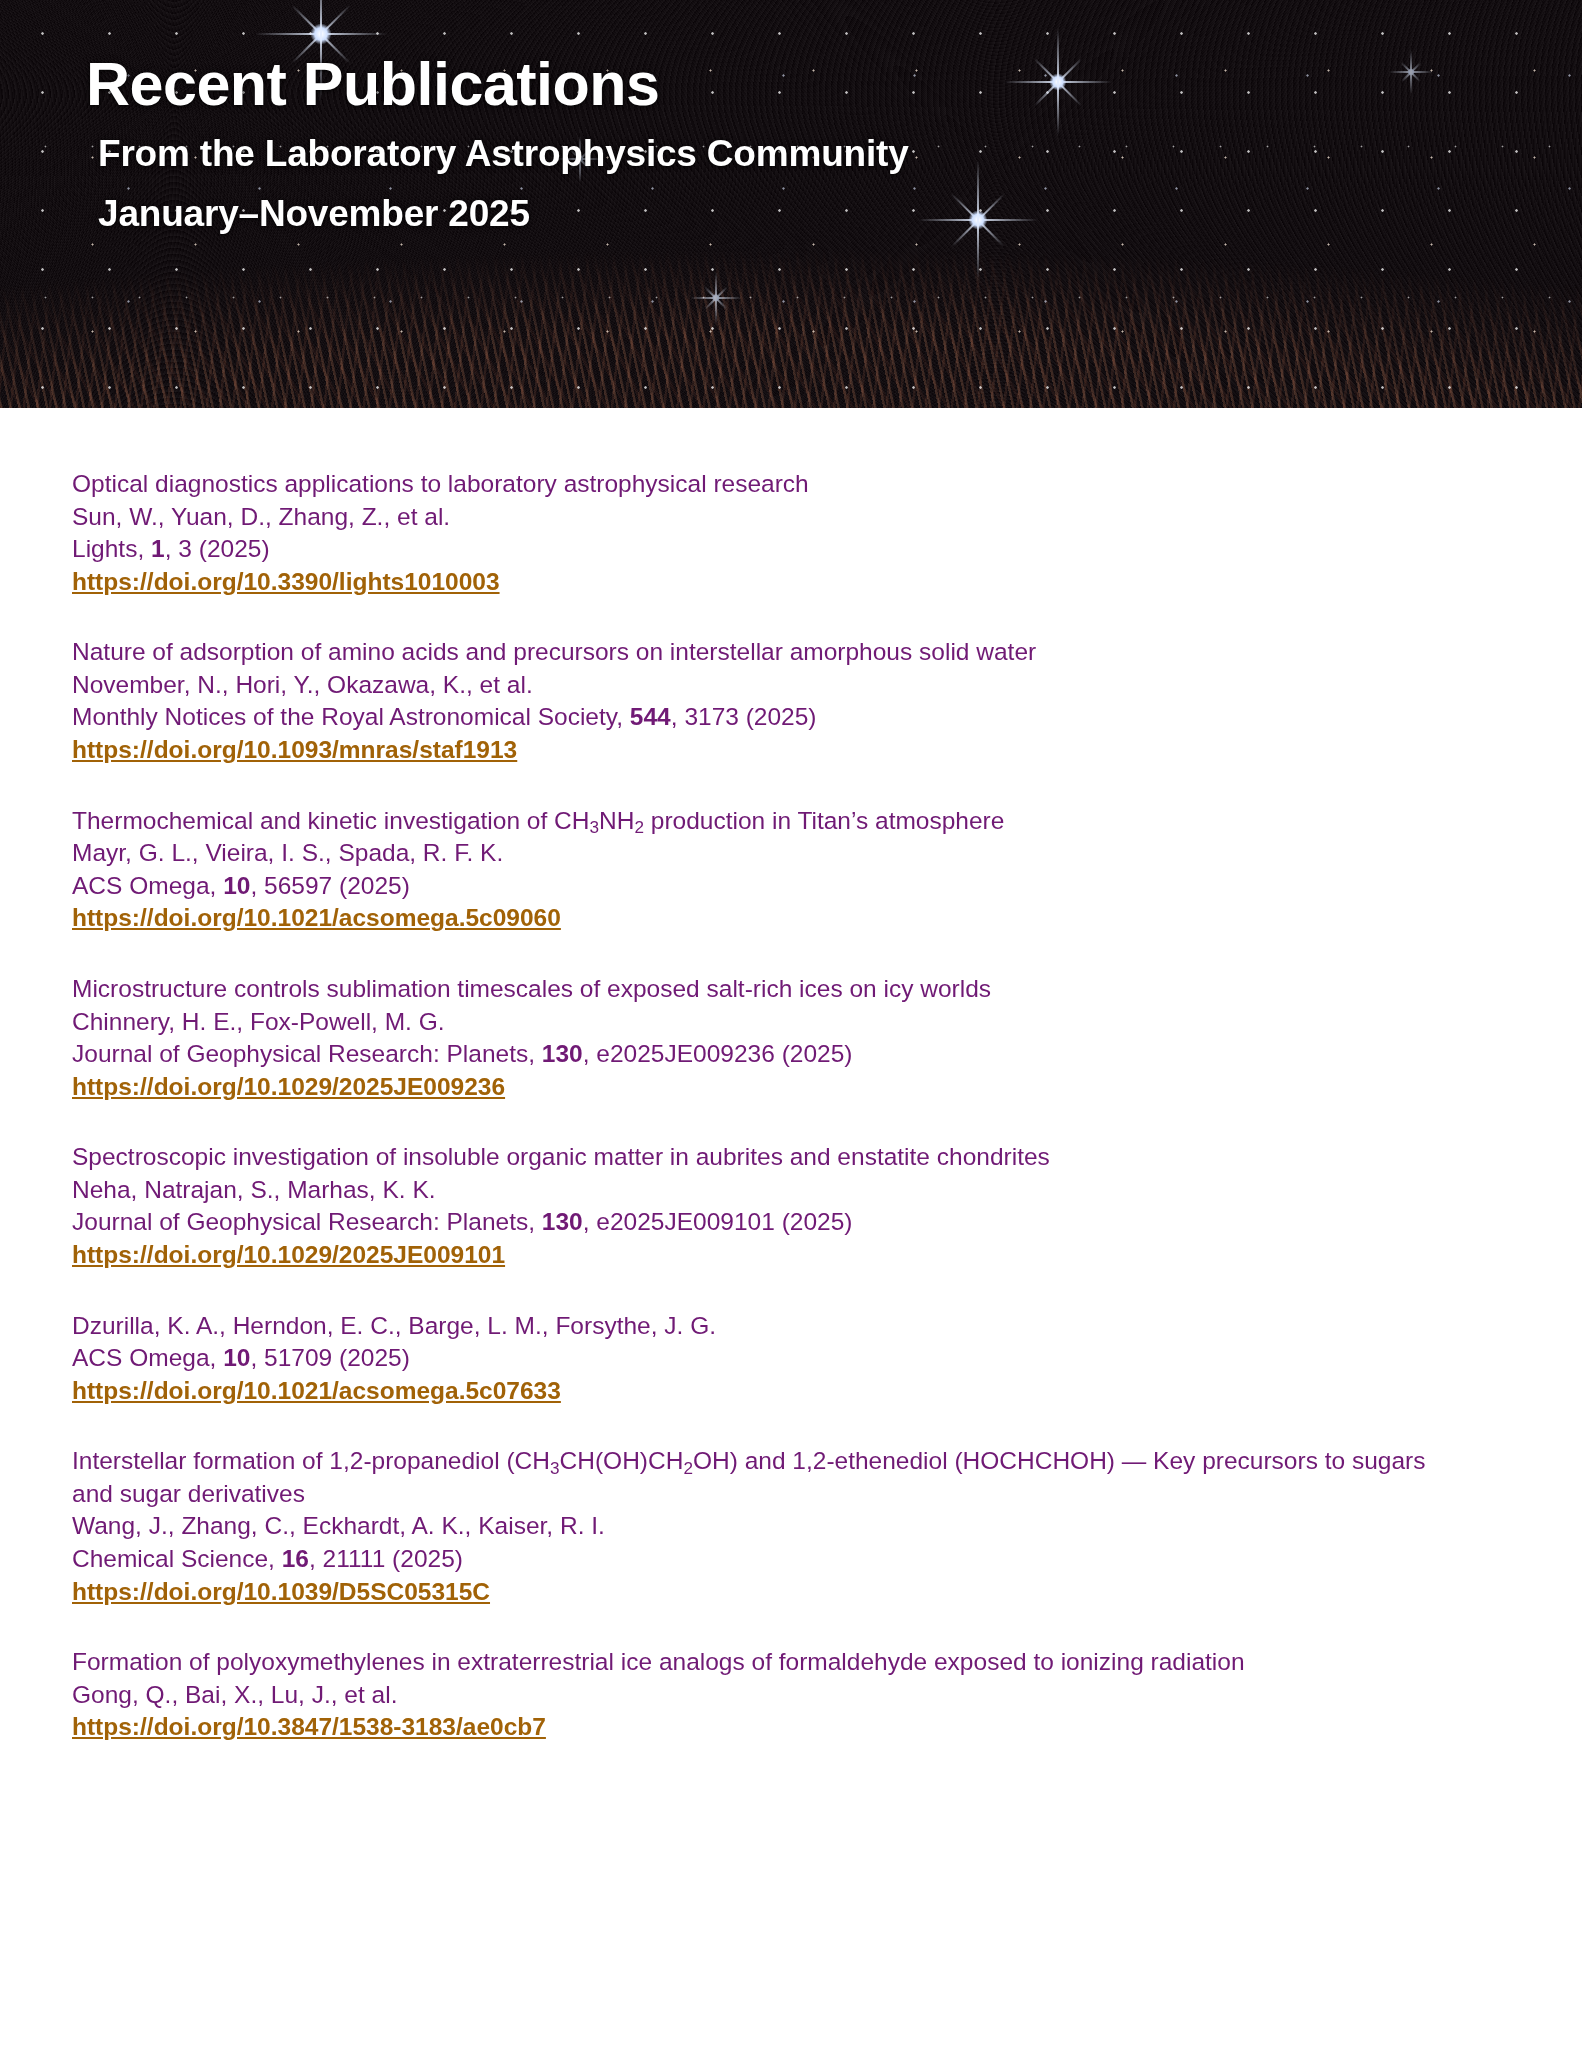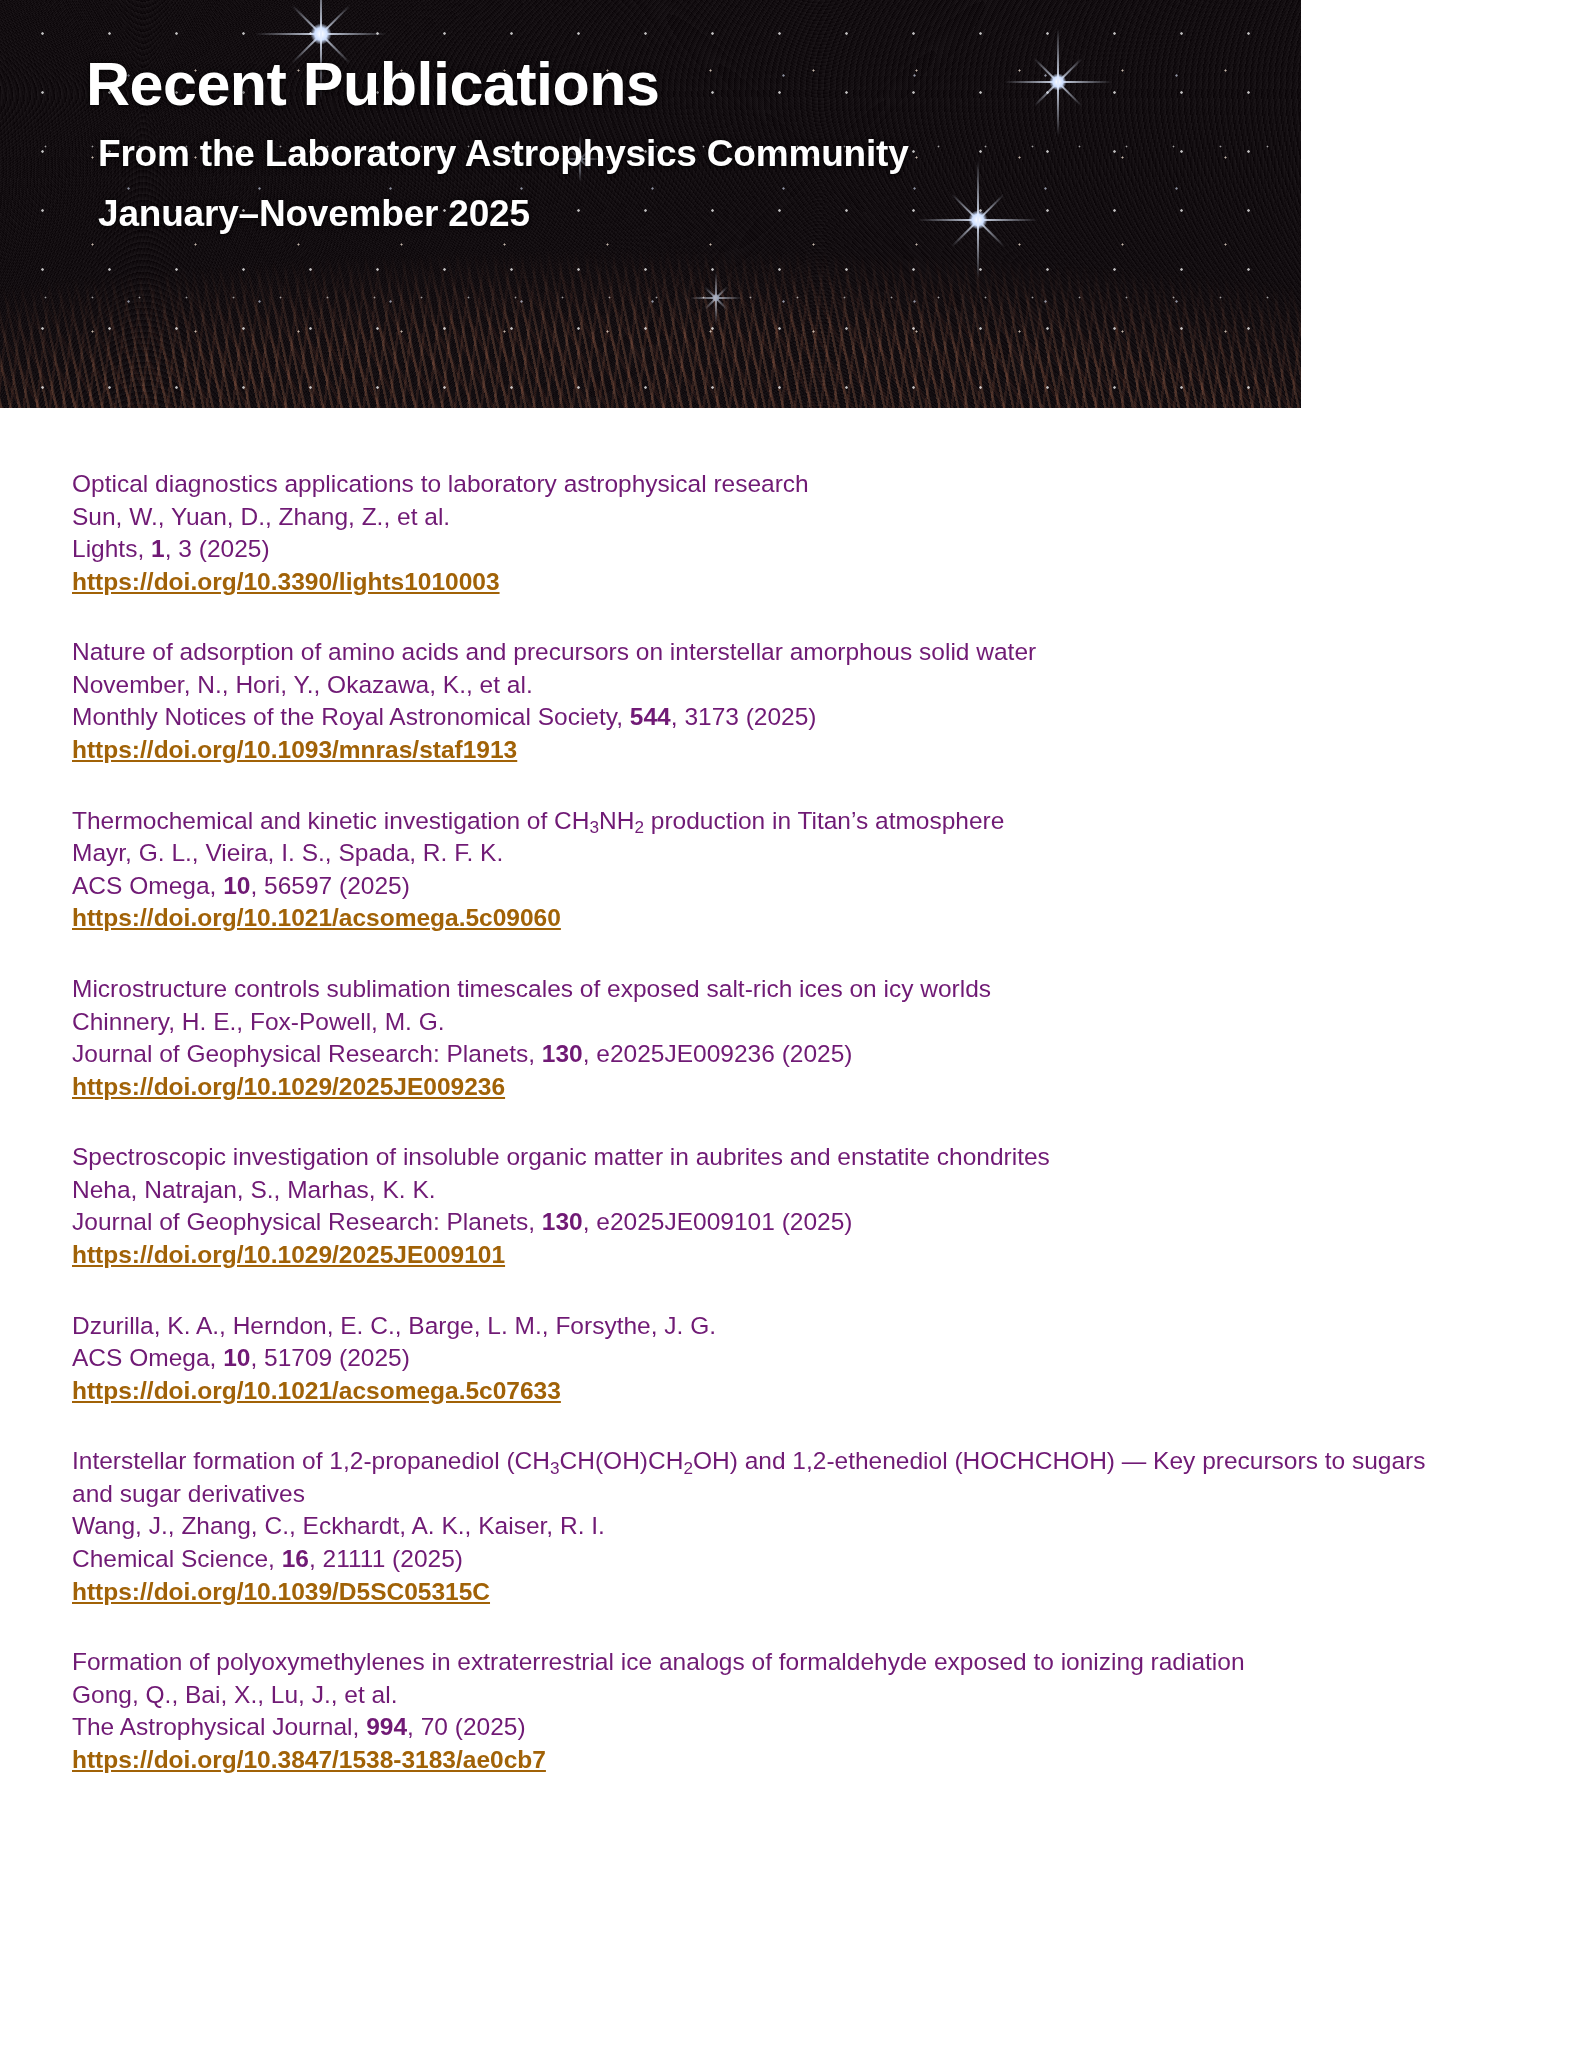--- a/index.html
+++ b/index.html
@@ -12,21 +12,21 @@
     height: 2047px;
     font-family: "Liberation Sans", sans-serif;
     color: #000000;
     overflow: hidden;
     position: relative;
   }
 
   
   .banner {
     position: relative;
-    width: 1301px;
+    width: 1582px;
     height: 408px;
     overflow: hidden;
     background: #080306;
   }
   .banner .sky {
     position: absolute;
     inset: 0;
     background:
       radial-gradient(ellipse 70% 40% at 18% 118%, rgba(214,120,84,0.95) 0%, rgba(160,74,50,0.55) 42%, rgba(40,14,12,0) 74%),
       radial-gradient(ellipse 90% 46% at 52% 112%, rgba(226,132,92,0.92) 0%, rgba(150,68,46,0.5) 44%, rgba(36,12,10,0) 76%),
@@ -278,20 +278,17 @@
       <div class="pub-authors">Wang, J., Zhang, C., Eckhardt, A. K., Kaiser, R. I.</div>
       <div class="pub-source">
         <span class="journal">Chemical Science</span><span>, </span><span class="volume">16</span><span>, </span><span>21111</span><span> </span><span>(2025)</span>
       </div>
       <div><a class="pub-doi">https://doi.org/10.1039/D5SC05315C</a></div>
     </div>
 
     <div class="pub">
       <div class="pub-title">Formation of polyoxymethylenes in extraterrestrial ice analogs of formaldehyde exposed to ionizing radiation</div>
       <div class="pub-authors">Gong, Q., Bai, X., Lu, J., et al.</div>
-      <div class="pub-source">
-        <span class="journal">The Astrophysical Journal</span><span>, </span><span class="volume">994</span><span>, </span><span>70</span><span> </span><span>(2025)</span>
-      </div>
       <div><a class="pub-doi">https://doi.org/10.3847/1538-3183/ae0cb7</a></div>
     </div>
 
   </div>
 </div>
 
 </body></html>

